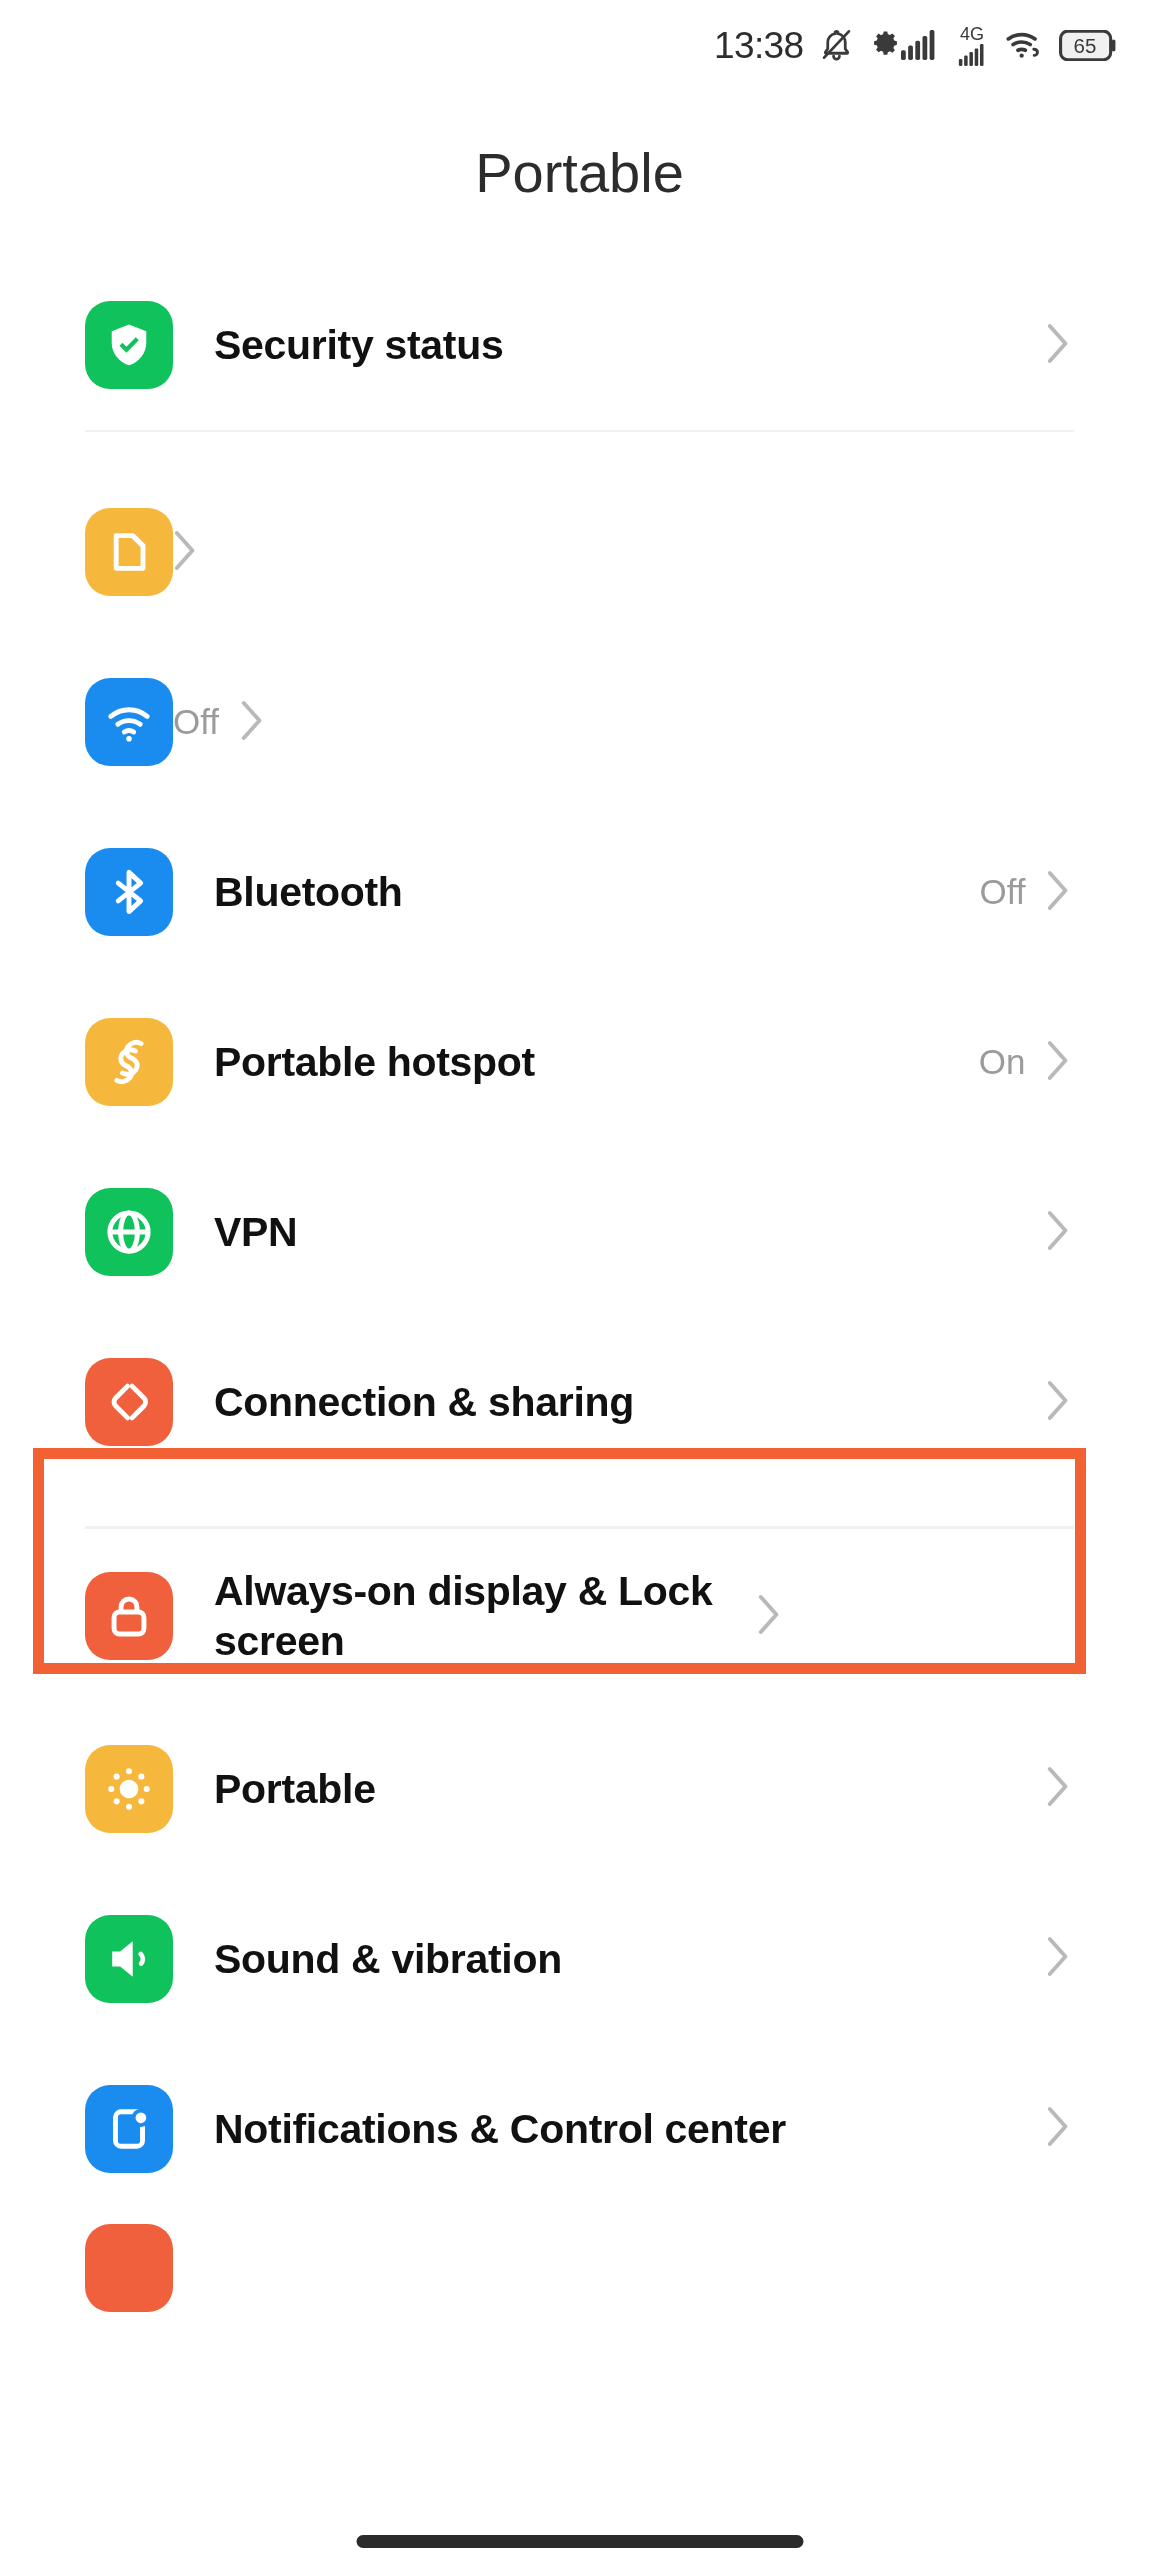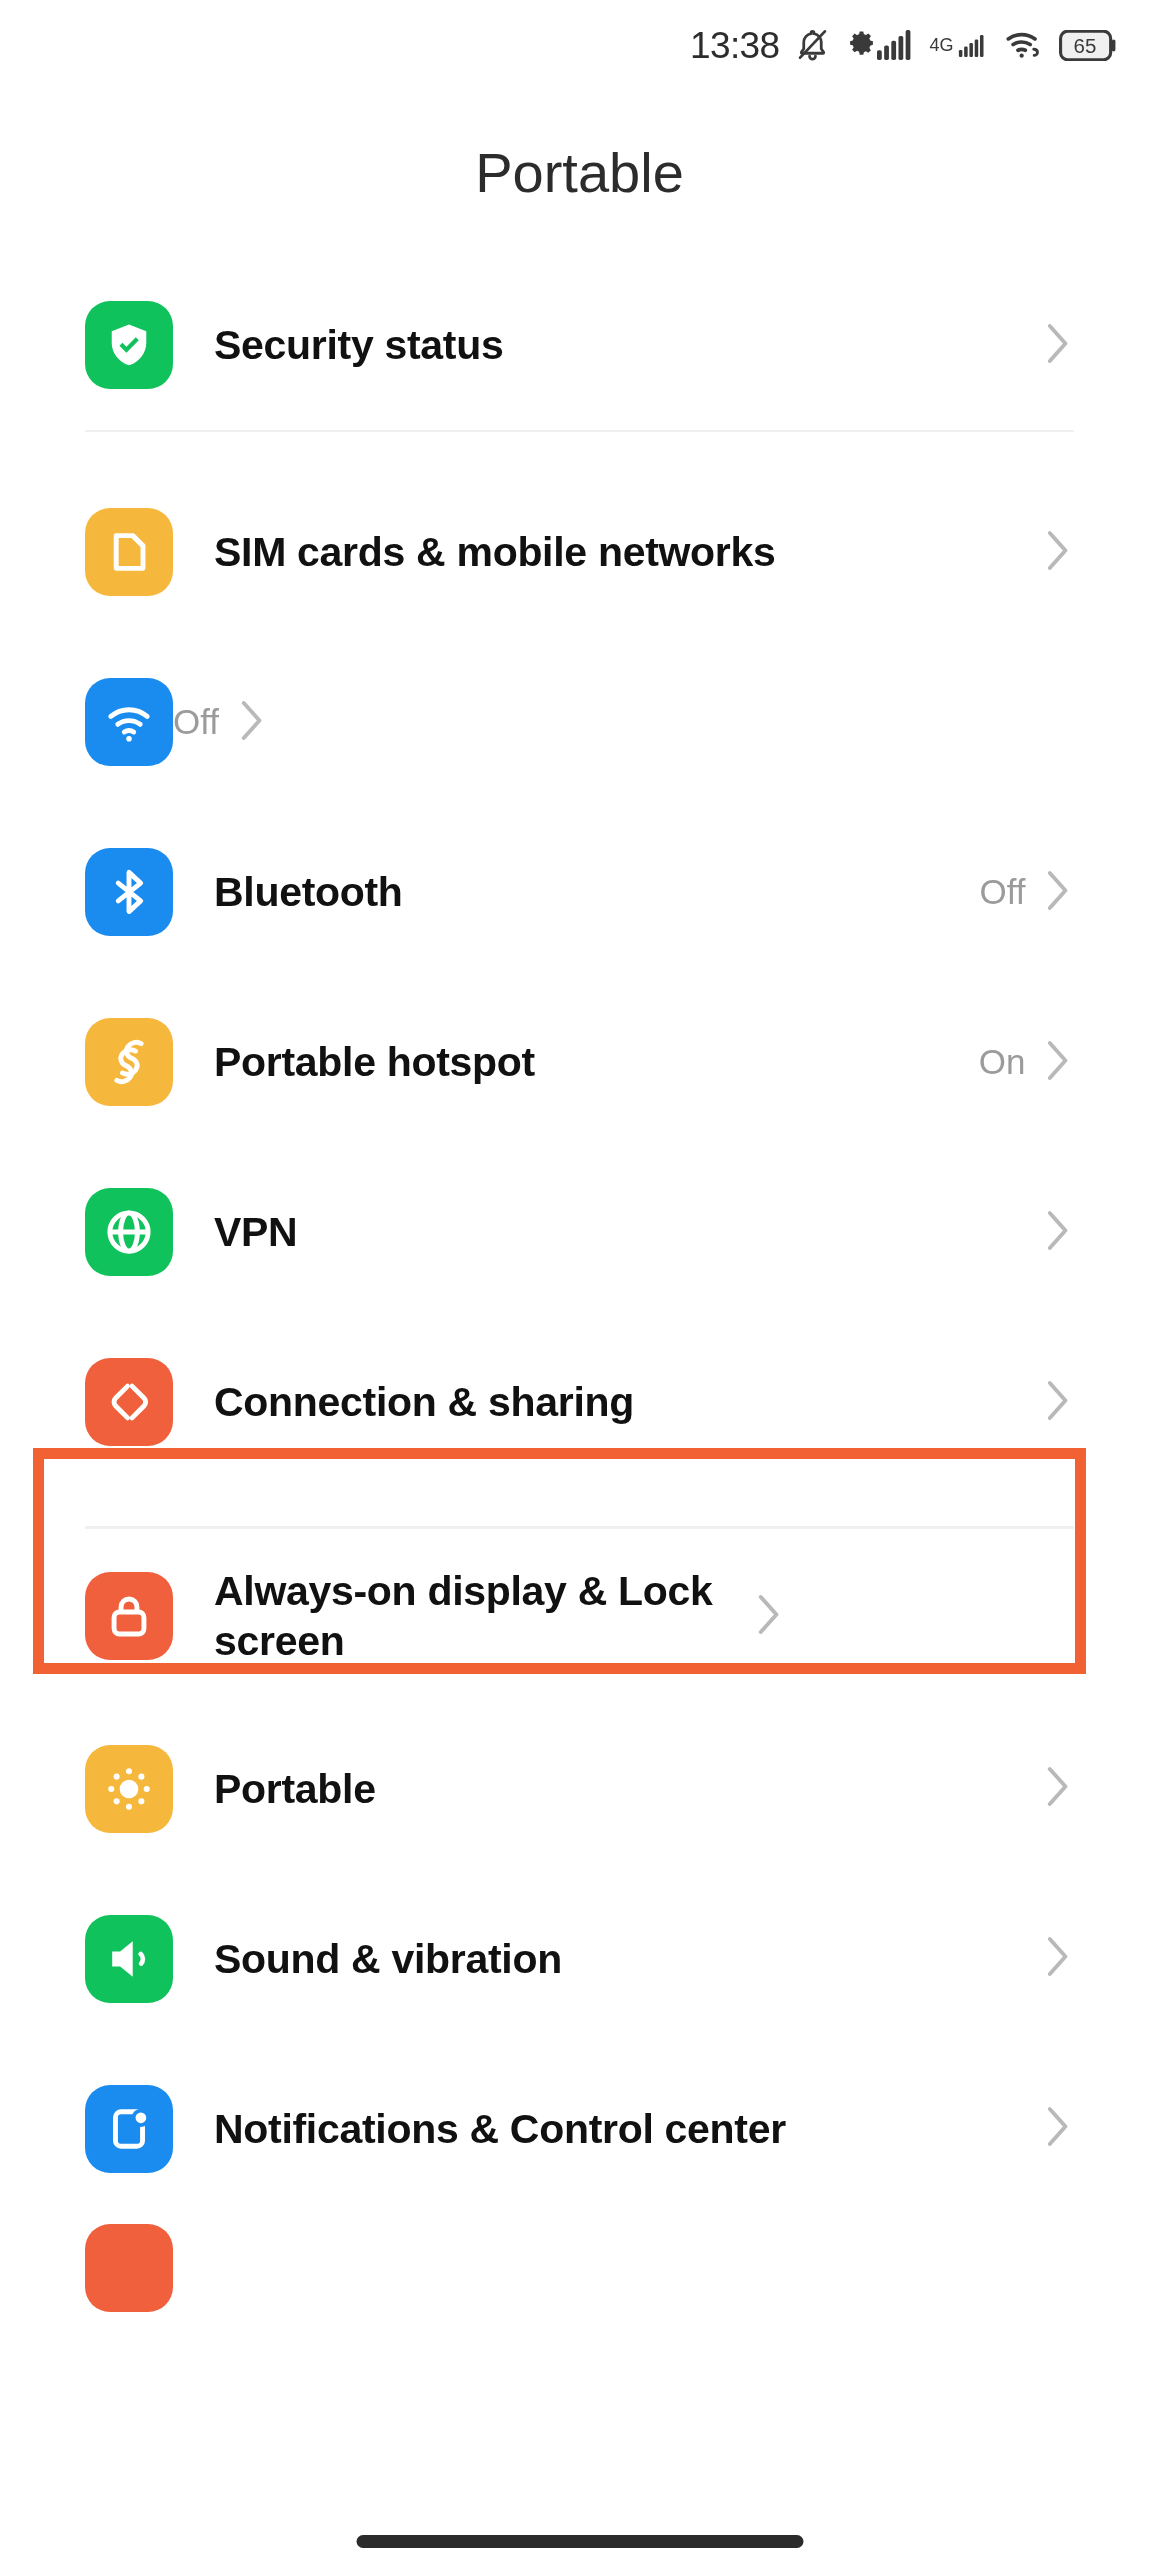--- a/index.html
+++ b/index.html
@@ -101,21 +101,21 @@
     <div class="sb-right">
       <span class="ic">
         <svg width="37" height="30" viewBox="0 0 31 25" fill="#3a3a3a">
           <rect x="0" y="17" width="4" height="8" rx="1.4"></rect>
           <rect x="6" y="13" width="4" height="12" rx="1.4"></rect>
           <rect x="12" y="9" width="4" height="16" rx="1.4"></rect>
           <rect x="18" y="5" width="4" height="20" rx="1.4"></rect>
           <rect x="24" y="0" width="4" height="25" rx="1.4"></rect>
         </svg>
       </span>
-      <span class="ic" style="display:flex;flex-direction:row;align-items:center;">
+      <span class="ic" style="display:flex;flex-direction:column;align-items:center;">
         <span style="font-size:18px;color:#3a3a3a;line-height:1;margin-bottom:1.2px;">4G</span>
         <svg width="37" height="22" viewBox="0 0 31 25" fill="#3a3a3a">
           <rect x="0" y="17" width="4" height="8" rx="1.4"></rect>
           <rect x="6" y="13" width="4" height="12" rx="1.4"></rect>
           <rect x="12" y="9" width="4" height="16" rx="1.4"></rect>
           <rect x="18" y="5" width="4" height="20" rx="1.4"></rect>
           <rect x="24" y="0" width="4" height="25" rx="1.4"></rect>
         </svg>
       </span>
       <span class="ic">
@@ -162,21 +162,20 @@
 
     <div style="padding-top:35px;">
 
       <div class="row">
         <span class="icon-box" style="background:#f6b83c;">
           <svg width="56" height="56" viewBox="0 0 24 24" fill="none" stroke="#fff" stroke-width="2.1" stroke-linejoin="round">
             <path d="M6.5 5h7.2L18 9.3V19H6.5z"></path>
             <path d="M13.6 5 18 9.4"></path>
           </svg>
         </span>
-        <span class="label">SIM cards &amp; mobile networks</span>
         <span class="chev">
           <svg width="24" height="41" viewBox="0 0 12 22" fill="none" stroke="#b9b9b9" stroke-width="2.1" stroke-linecap="round" stroke-linejoin="round">
               <path d="M1.6 1.6 10 11l-8.4 9.4"></path>
             </svg>
         </span>
       </div>
 
       <div class="row">
         <span class="icon-box" style="background:#1a8cf0;">
           <svg width="56" height="56" viewBox="0 0 24 24" fill="none" stroke="#fff" stroke-width="2.1" stroke-linecap="round">

